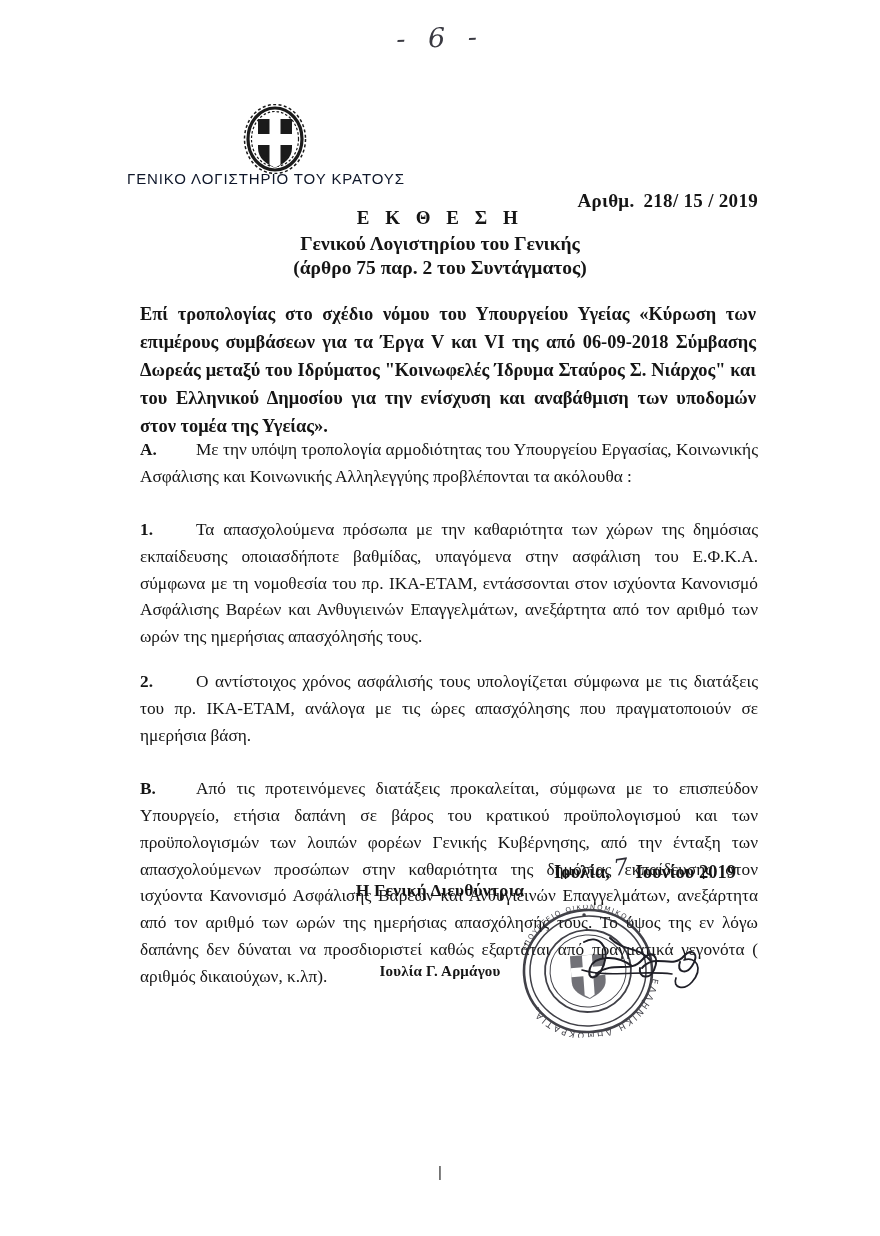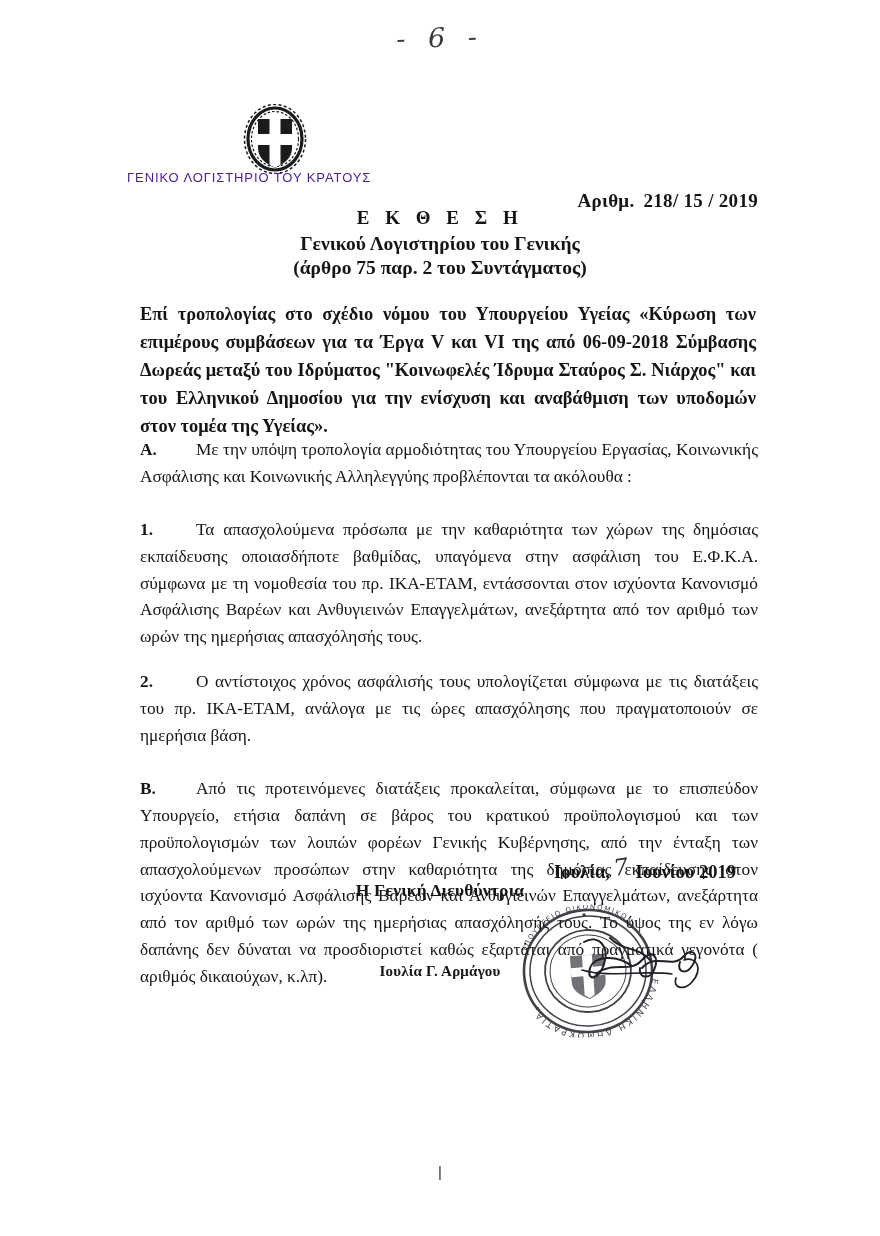--- a/index.html
+++ b/index.html
@@ -42,23 +42,23 @@
     width: 86px;
     height: 70px;
   }
   .emblem-wrap svg { display: block; }
 
   .org-name {
     position: absolute;
     top: 170px;
     left: 127px;
     font-family: "Liberation Sans", sans-serif;
-    font-size: 13px;
+    font-size: 15px;
     letter-spacing: 0.9px;
-    color: #4c1d95;
+    color: #0f172a;
     white-space: nowrap;
   }
 
   
   .doc-number {
     position: absolute;
     top: 190px;
     right: 122px;
     font-size: 19px;
     font-weight: bold;

